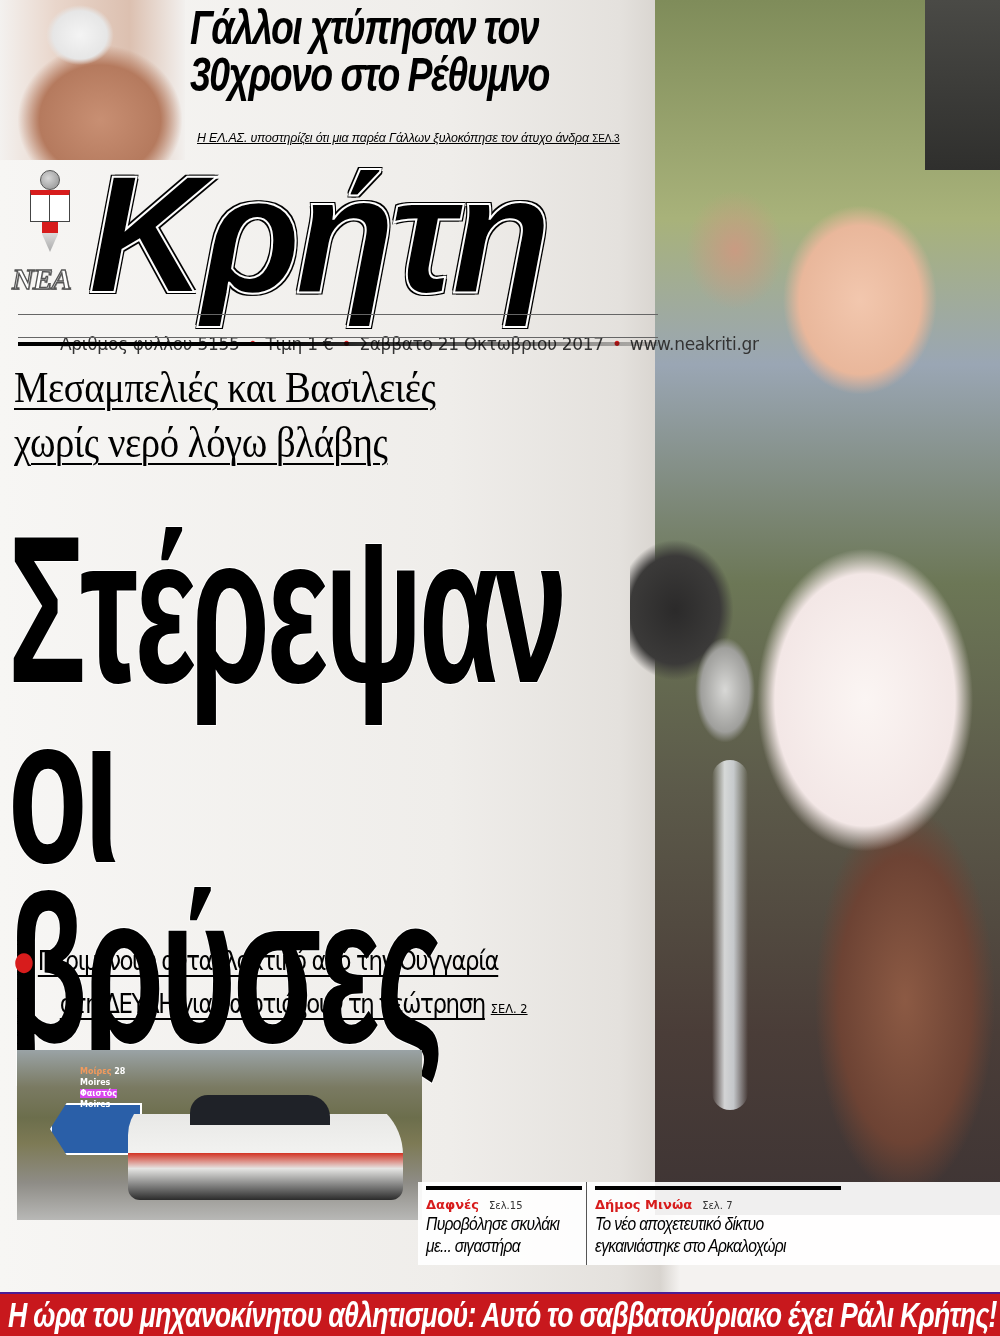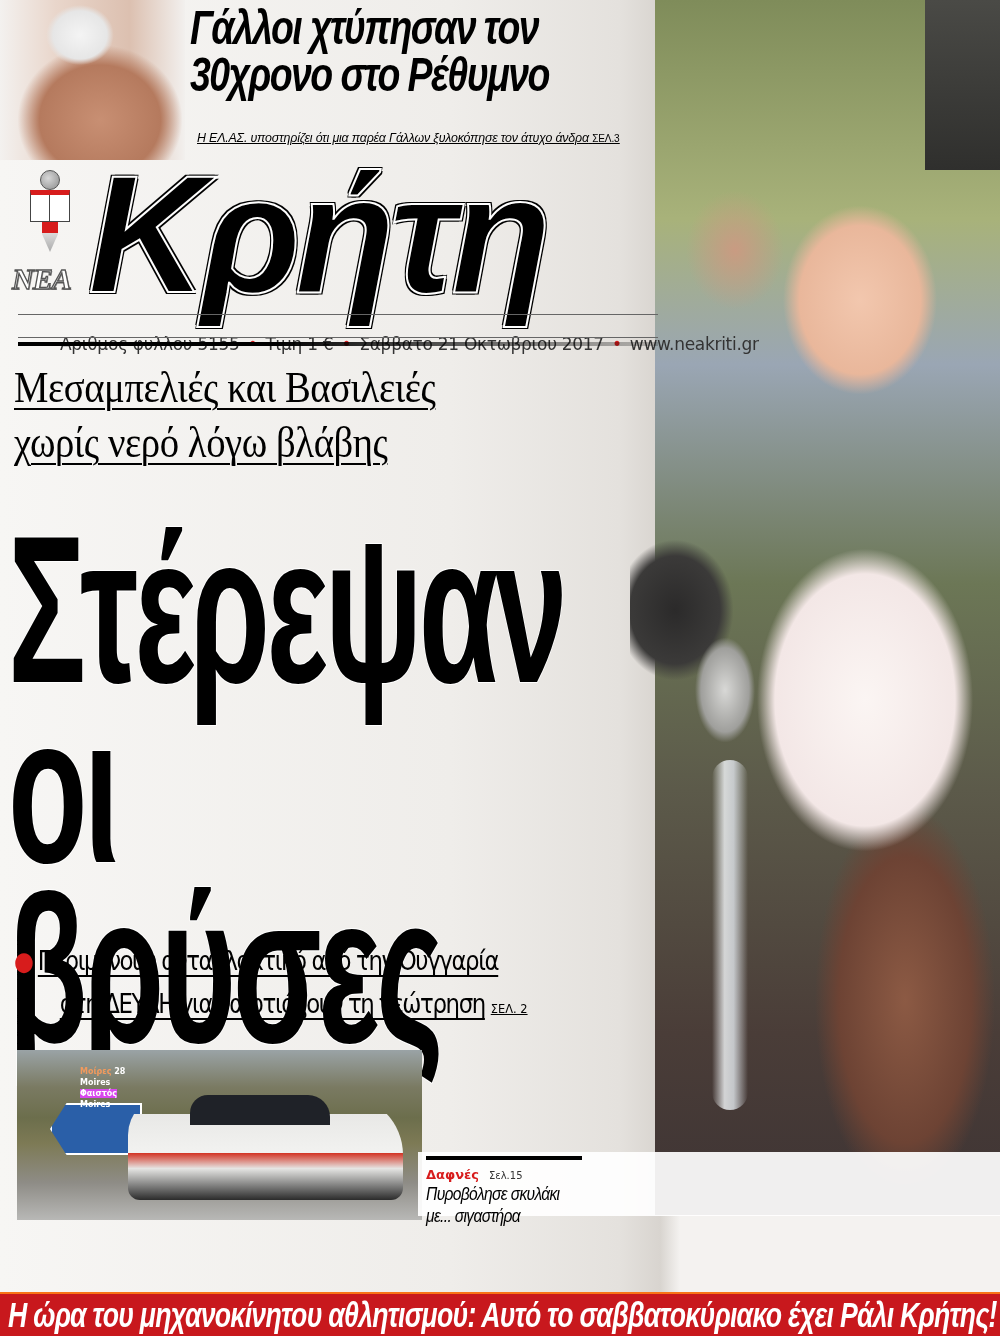--- a/index.html
+++ b/index.html
@@ -156,21 +156,21 @@
   }
   .deck .line { display: block; white-space: nowrap; }
   .deck .line1 { padding-left: 0; }
   .deck .line2 { padding-left: 52px; }
   .deck .bullet { color: #d71c1c; font-size: 26px; margin-right: 6px; }
   .deck .u { text-decoration: underline; text-underline-offset: 5px; text-decoration-thickness: 1.5px; }
   .deck .page-ref { font-size: 13px; letter-spacing: 0; text-decoration: underline; }
 
   
   .briefs {
-    position: absolute; left: 418px; top: 1152px; width: 582px; height: 64px;
+    position: absolute; left: 418px; top: 1182px; width: 582px; height: 83px;
     display: flex;
     background: rgba(255,255,255,0.92);
   }
   .brief { position: relative; padding: 0 4px 0 8px; }
   .brief + .brief { border-left: 1px solid #555; }
   .brief .bar { height: 4px; background: #000; margin: 4px 0 5px 0; }
   .brief .kicker {
     font-family: "DejaVu Sans", sans-serif; font-weight: bold; font-size: 13px; color: #d71c1c;
   }
   .brief .ref { font-family: "DejaVu Sans", sans-serif; font-size: 10px; color: #333; margin-left: 10px; }
@@ -179,21 +179,21 @@
     letter-spacing: -0.8px; white-space: nowrap;
     transform: scaleX(0.82); transform-origin: left top;
   }
   .brief-1 { width: 168px; }
   .brief-2 { width: 155px; }
   .brief-3 { width: 259px; }
 
   
   .banner {
     position: absolute; left: 0; top: 1292px; width: 1000px; height: 44px;
-    background: #c8181d; border-top: 2px solid #f97316;
+    background: #c8181d; border-top: 2px solid #4c1d95;
     overflow: hidden;
     padding-left: 21px;
   }
   .banner-text {
     position: absolute; left: 8px; top: 2px; white-space: nowrap;
     font-family: "Liberation Sans", sans-serif; font-weight: bold; font-style: italic;
     font-size: 36px; line-height: 38px; color: #fff; letter-spacing: -1px;
     transform: scaleX(0.74); transform-origin: left top;
   }
 </style>
@@ -270,20 +270,26 @@
 <div class="rally-car"></div>
 <div class="rally-windshield"></div>
 
 <div class="briefs">
   <div class="brief brief-1">
     <div class="bar"></div>
     <div><span class="kicker">Δαφνές</span><span class="ref">Σελ.15</span></div>
     <div class="title">Πυροβόλησε σκυλάκι</div>
     <div class="title">με... σιγαστήρα</div>
   </div>
+  <div class="brief brief-3">
+    <div class="bar"></div>
+    <div><span class="kicker">Δήμος Μινώα</span><span class="ref">Σελ. 7</span></div>
+    <div class="title">Το νέο αποχετευτικό δίκτυο</div>
+    <div class="title">εγκαινιάστηκε στο Αρκαλοχώρι</div>
+  </div>
 </div>
 
 <div class="banner">
   <div class="banner-text">
     <span>Η ώρα του μηχανοκίνητου αθλητισμού: Αυτό το σαββατοκύριακο έχει Ράλι Κρήτης!</span>
     
   </div>
 </div>
 
 </body></html>

